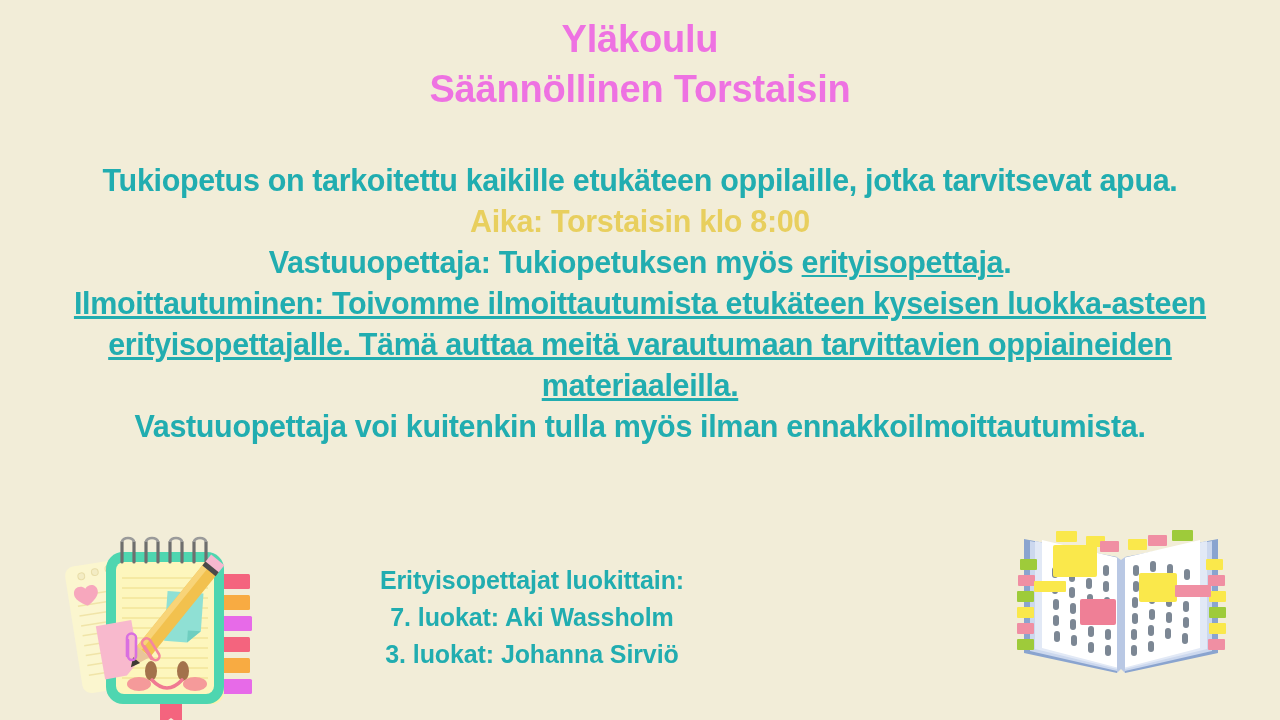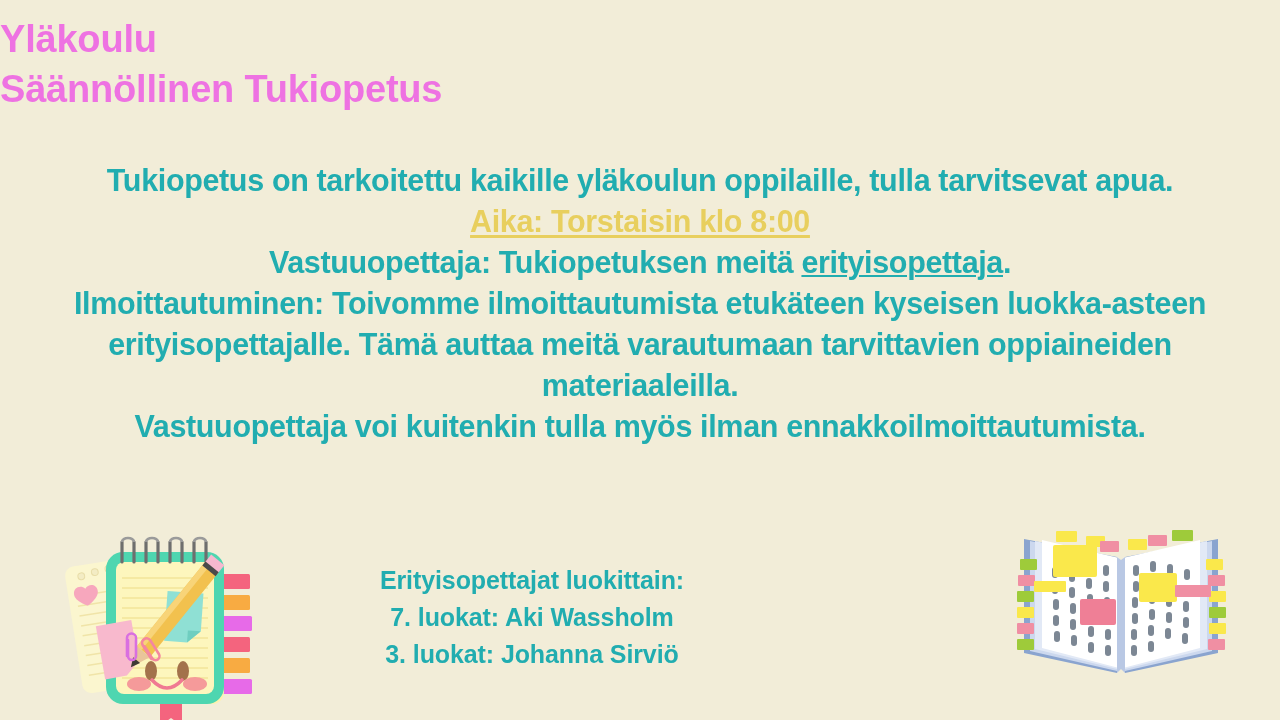--- a/index.html
+++ b/index.html
@@ -19,21 +19,21 @@
     height: 720px;
     background: #f2edd8;
   }
 
   
   #title-block {
     position: absolute;
     top: 14px;
     left: 0;
     width: 1280px;
-    text-align: left;
+    text-align: center;
   }
   .title-line {
     color: #ee72e2;
     font-weight: bold;
     font-size: 38px;
     line-height: 50px;
     letter-spacing: -0.2px;
   }
 
   
@@ -48,27 +48,27 @@
     color: #21adb0;
     font-weight: bold;
     font-size: 30.5px;
     line-height: 41px;
     letter-spacing: -0.35px;
     white-space: nowrap;
   }
   .body-line.wrapline {
     white-space: normal;
     padding: 0 18px;
+    text-decoration: underline;
   }
   .line-highlight {
     color: #e8cf5e;
     font-weight: bold;
     font-size: 30.5px;
     line-height: 41px;
-    text-decoration: underline;
     text-decoration-thickness: 2.5px;
     text-underline-offset: 3px;
   }
   .u {
     text-decoration: underline;
     text-decoration-thickness: 2px;
     text-underline-offset: 2px;
     margin-top: 18px;
   }
 
@@ -105,32 +105,32 @@
     height: 160px;
   }
 </style>
 </head>
 <body>
 
 <div id="slide">
 
   <div id="title-block">
     <div class="title-line">Yläkoulu</div>
-    <div class="title-line">Säännöllinen Tukiopetus</div>
+    <div class="title-line">Säännöllinen Torstaisin</div>
   </div>
 
   <div id="body-block">
 
-    <div class="body-line">Tukiopetus on tarkoitettu kaikille yläkoulun oppilaille, tulla tarvitsevat apua.</div>
+    <div class="body-line">Tukiopetus on tarkoitettu kaikille etukäteen oppilaille, jotka tarvitsevat apua.</div>
 
     <div class="body-line">
       <span class="line-highlight">Aika: Torstaisin klo 8:00</span>
     </div>
 
-    <div class="body-line"><span>Vastuuopettaja: Tukiopetuksen meitä </span><span class="u">erityisopettaja</span><span>.</span></div>
+    <div class="body-line"><span>Vastuuopettaja: Tukiopetuksen myös </span><span class="u">erityisopettaja</span><span>.</span></div>
 
 
     <div class="body-line wrapline">Ilmoittautuminen: Toivomme ilmoittautumista etukäteen kyseisen luokka-asteen erityisopettajalle. Tämä auttaa meitä varautumaan tarvittavien oppiaineiden materiaaleilla.</div>
 
     <div class="body-line">Vastuuopettaja voi kuitenkin tulla myös ilman ennakkoilmoittautumista.</div>
   </div>
 
   <div id="list-block">
     <div class="list-line">Erityisopettajat luokittain:</div>
     <div class="list-line">7. luokat: Aki Wassholm</div>

